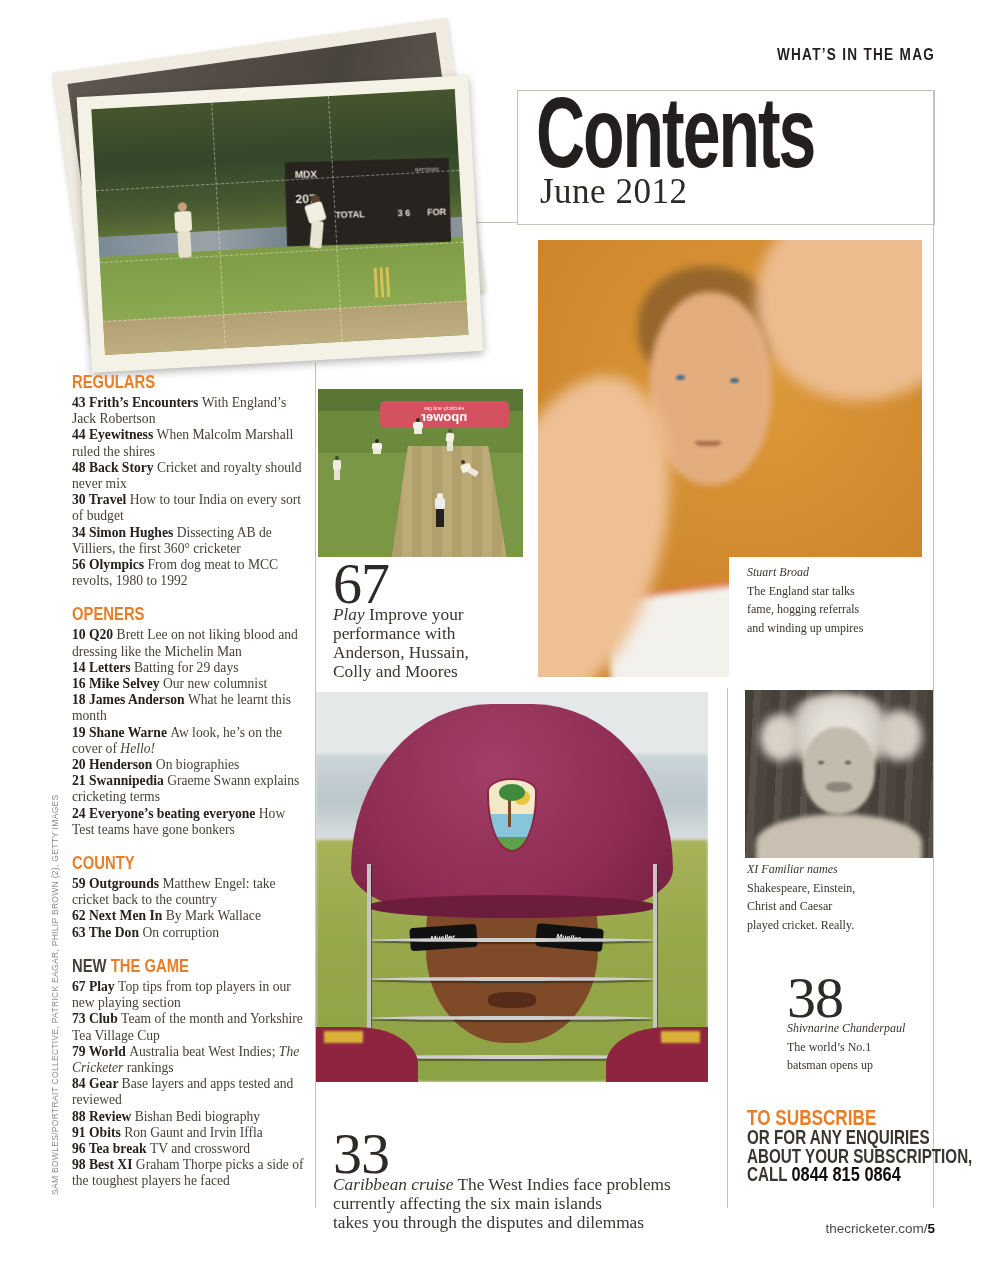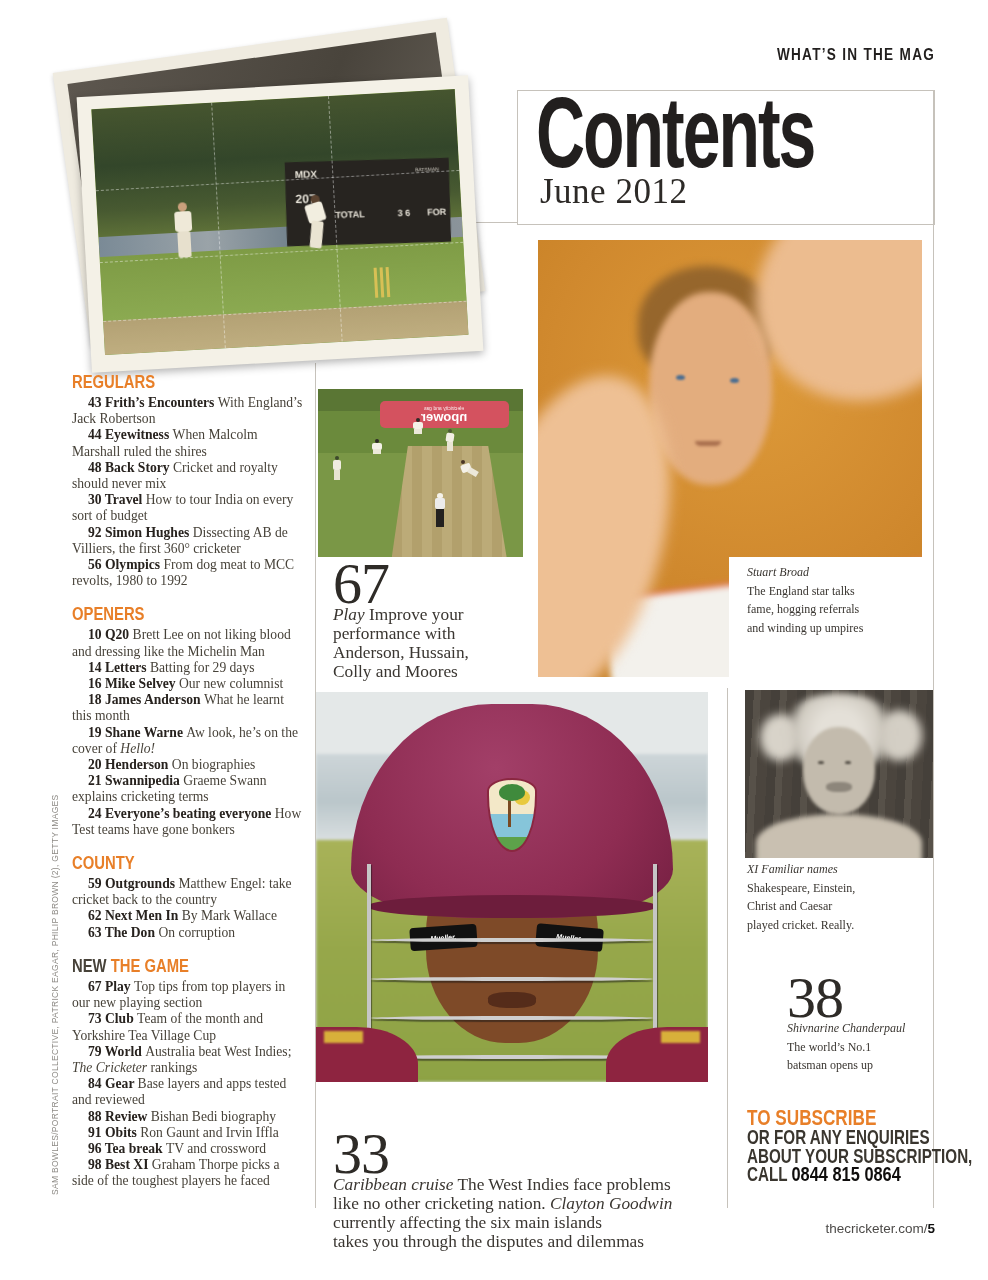--- a/index.html
+++ b/index.html
@@ -23,21 +23,21 @@
   .masthead-issue{left:540px;top:172px;font-size:35px;color:#2d2a27;letter-spacing:.5px;}
 
   
   .toc{left:72px;top:372px;width:232px;}
   .sec-head{margin:0 0 3px 0;font-family:"Liberation Sans",sans-serif;font-weight:bold;
             font-size:19px;line-height:20px;color:#e87f28;transform:scaleX(.78);
             transform-origin:left top;white-space:nowrap;letter-spacing:0;}
   .sec-head .pre{color:#474239;}
   .toc-section{margin-bottom:15px;}
   .toc-item{margin:0;font-size:13.6px;line-height:16.2px;color:#474239;}
-  .toc-item b{color:#27221e;margin-left:16px;}
+  .toc-item b{color:#27221e;}
   .toc-item em, .feat em{font-style:italic;}
 
   
   .feat-num{font-family:Liberation Serif, serif;font-size:58px;line-height:42px;color:#2e2b27;
             letter-spacing:-1px;}
   .feat-line{white-space:nowrap;}
   .feat.mid .feat-line{font-size:17.3px;line-height:19px;color:#3a3631;}
   .feat.small .feat-line{font-size:12px;line-height:18.5px;color:#3a3631;}
 
   
@@ -229,21 +229,21 @@
     </div>
   </div>
 
   <div class="abs toc">
       <div class="toc-section">
         <h3 class="sec-head"><span>REGULARS</span></h3>
         <p class="toc-item"><b>43 Frith’s Encounters </b><span>With England’s Jack Robertson</span></p>
         <p class="toc-item"><b>44 Eyewitness </b><span>When Malcolm Marshall ruled the shires</span></p>
         <p class="toc-item"><b>48 Back Story </b><span>Cricket and royalty should never mix</span></p>
         <p class="toc-item"><b>30 Travel </b><span>How to tour India on every sort of budget</span></p>
-        <p class="toc-item"><b>92 Simon Hughes </b><span>Dissecting AB de Villiers, the first 360° cricketer</span></p>
+        <p class="toc-item"><b>34 Simon Hughes </b><span>Dissecting AB de Villiers, the first 360° cricketer</span></p>
         <p class="toc-item"><b>56 Olympics </b><span>From dog meat to MCC revolts, 1980 to 1992</span></p>
       </div>
       <div class="toc-section">
         <h3 class="sec-head"><span>OPENERS</span></h3>
         <p class="toc-item"><b>10 Q20 </b><span>Brett Lee on not liking blood and dressing like the Michelin Man</span></p>
         <p class="toc-item"><b>14 Letters </b><span>Batting for 29 days</span></p>
         <p class="toc-item"><b>16 Mike Selvey </b><span>Our new columnist</span></p>
         <p class="toc-item"><b>18 James Anderson </b><span>What he learnt this month</span></p>
         <p class="toc-item"><b>19 Shane Warne </b><span>Aw look, he’s on the cover of </span><em>Hello!</em></p>
         <p class="toc-item"><b>20 Henderson </b><span>On biographies</span></p>
@@ -375,21 +375,20 @@
     <div class="shirt5 l"></div>
     <div class="shirt5 r"></div>
     <div class="trim5" style="left:2%;"></div>
     <div class="trim5" style="right:2%;"></div>
   </div>
 
   <div class="abs feat mid" style="left:333px;top:1133px;width:380px;">
     <div class="feat-num">33</div>
     <div class="feat-body">
         <div class="feat-line"><em>Caribbean cruise</em><span>  The West Indies face problems</span></div>
-        <div class="feat-line"><span>like no other cricketing nation. </span><em>Clayton Goodwin</em></div>
         <div class="feat-line"><span>currently affecting the six main islands</span></div>
         <div class="feat-line"><span>takes you through the disputes and dilemmas</span></div>
       </div>
   </div>
 
   <div class="abs scene4">
     <div class="s4blur">
       <div class="e-hairL"></div>
       <div class="e-hairR"></div>
       <div class="e-hair"></div>

